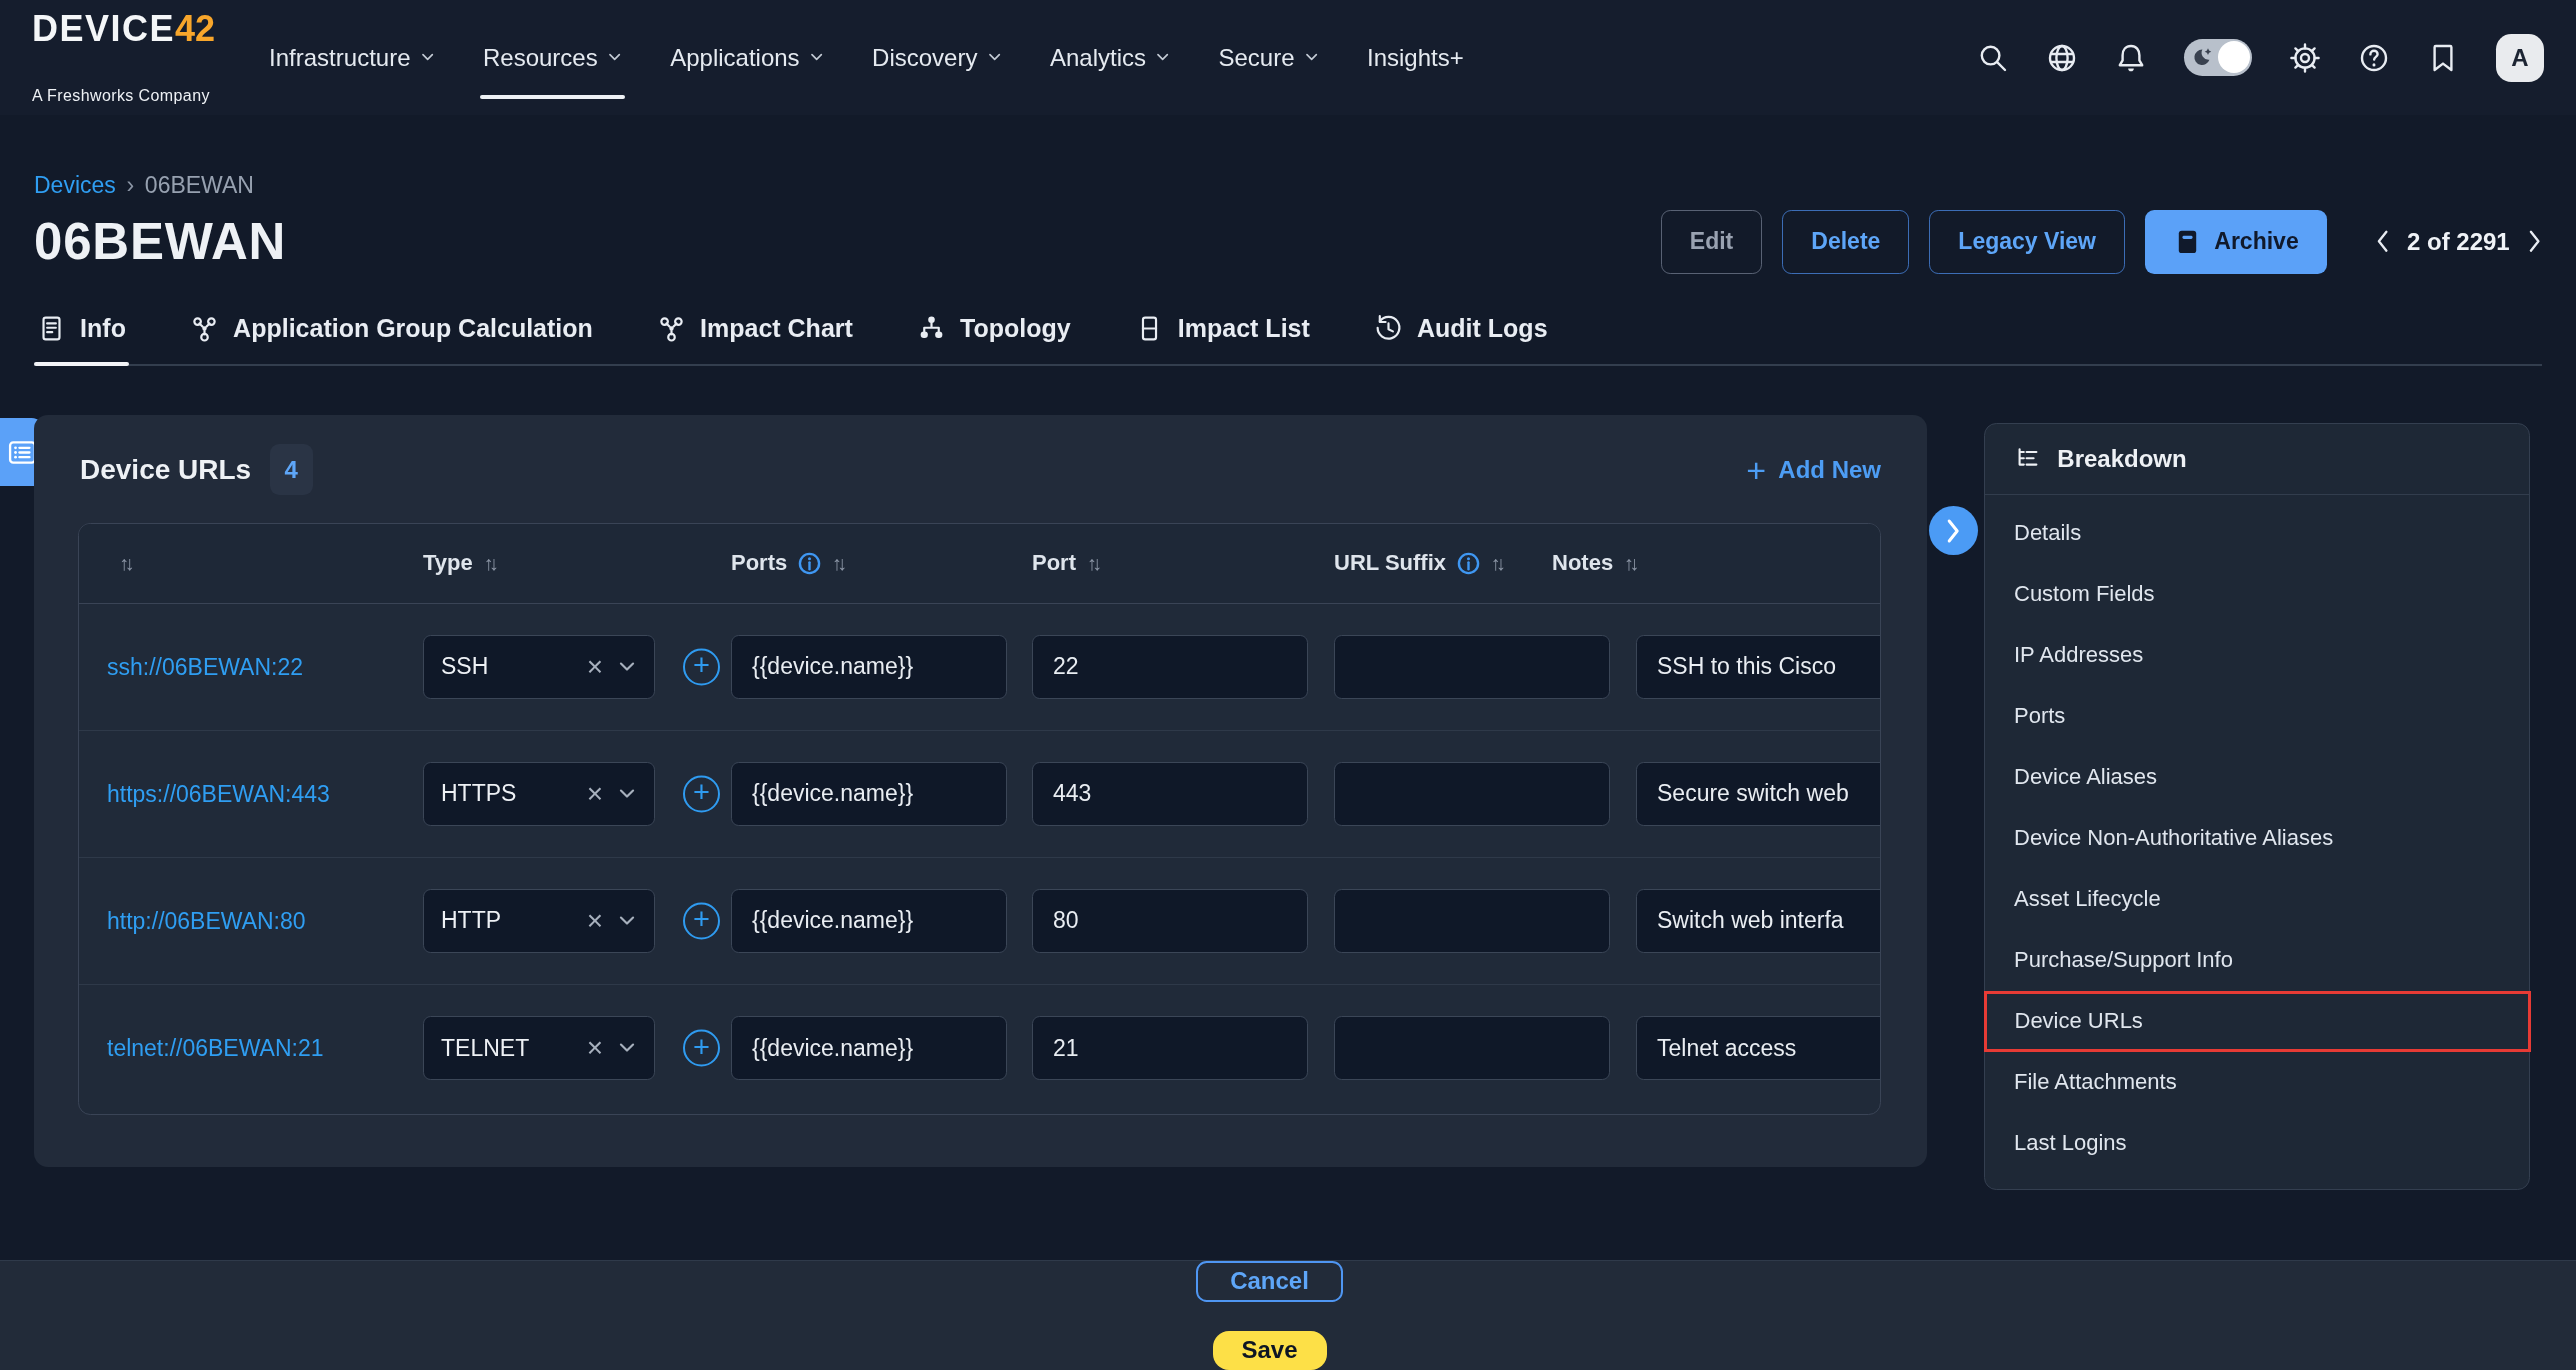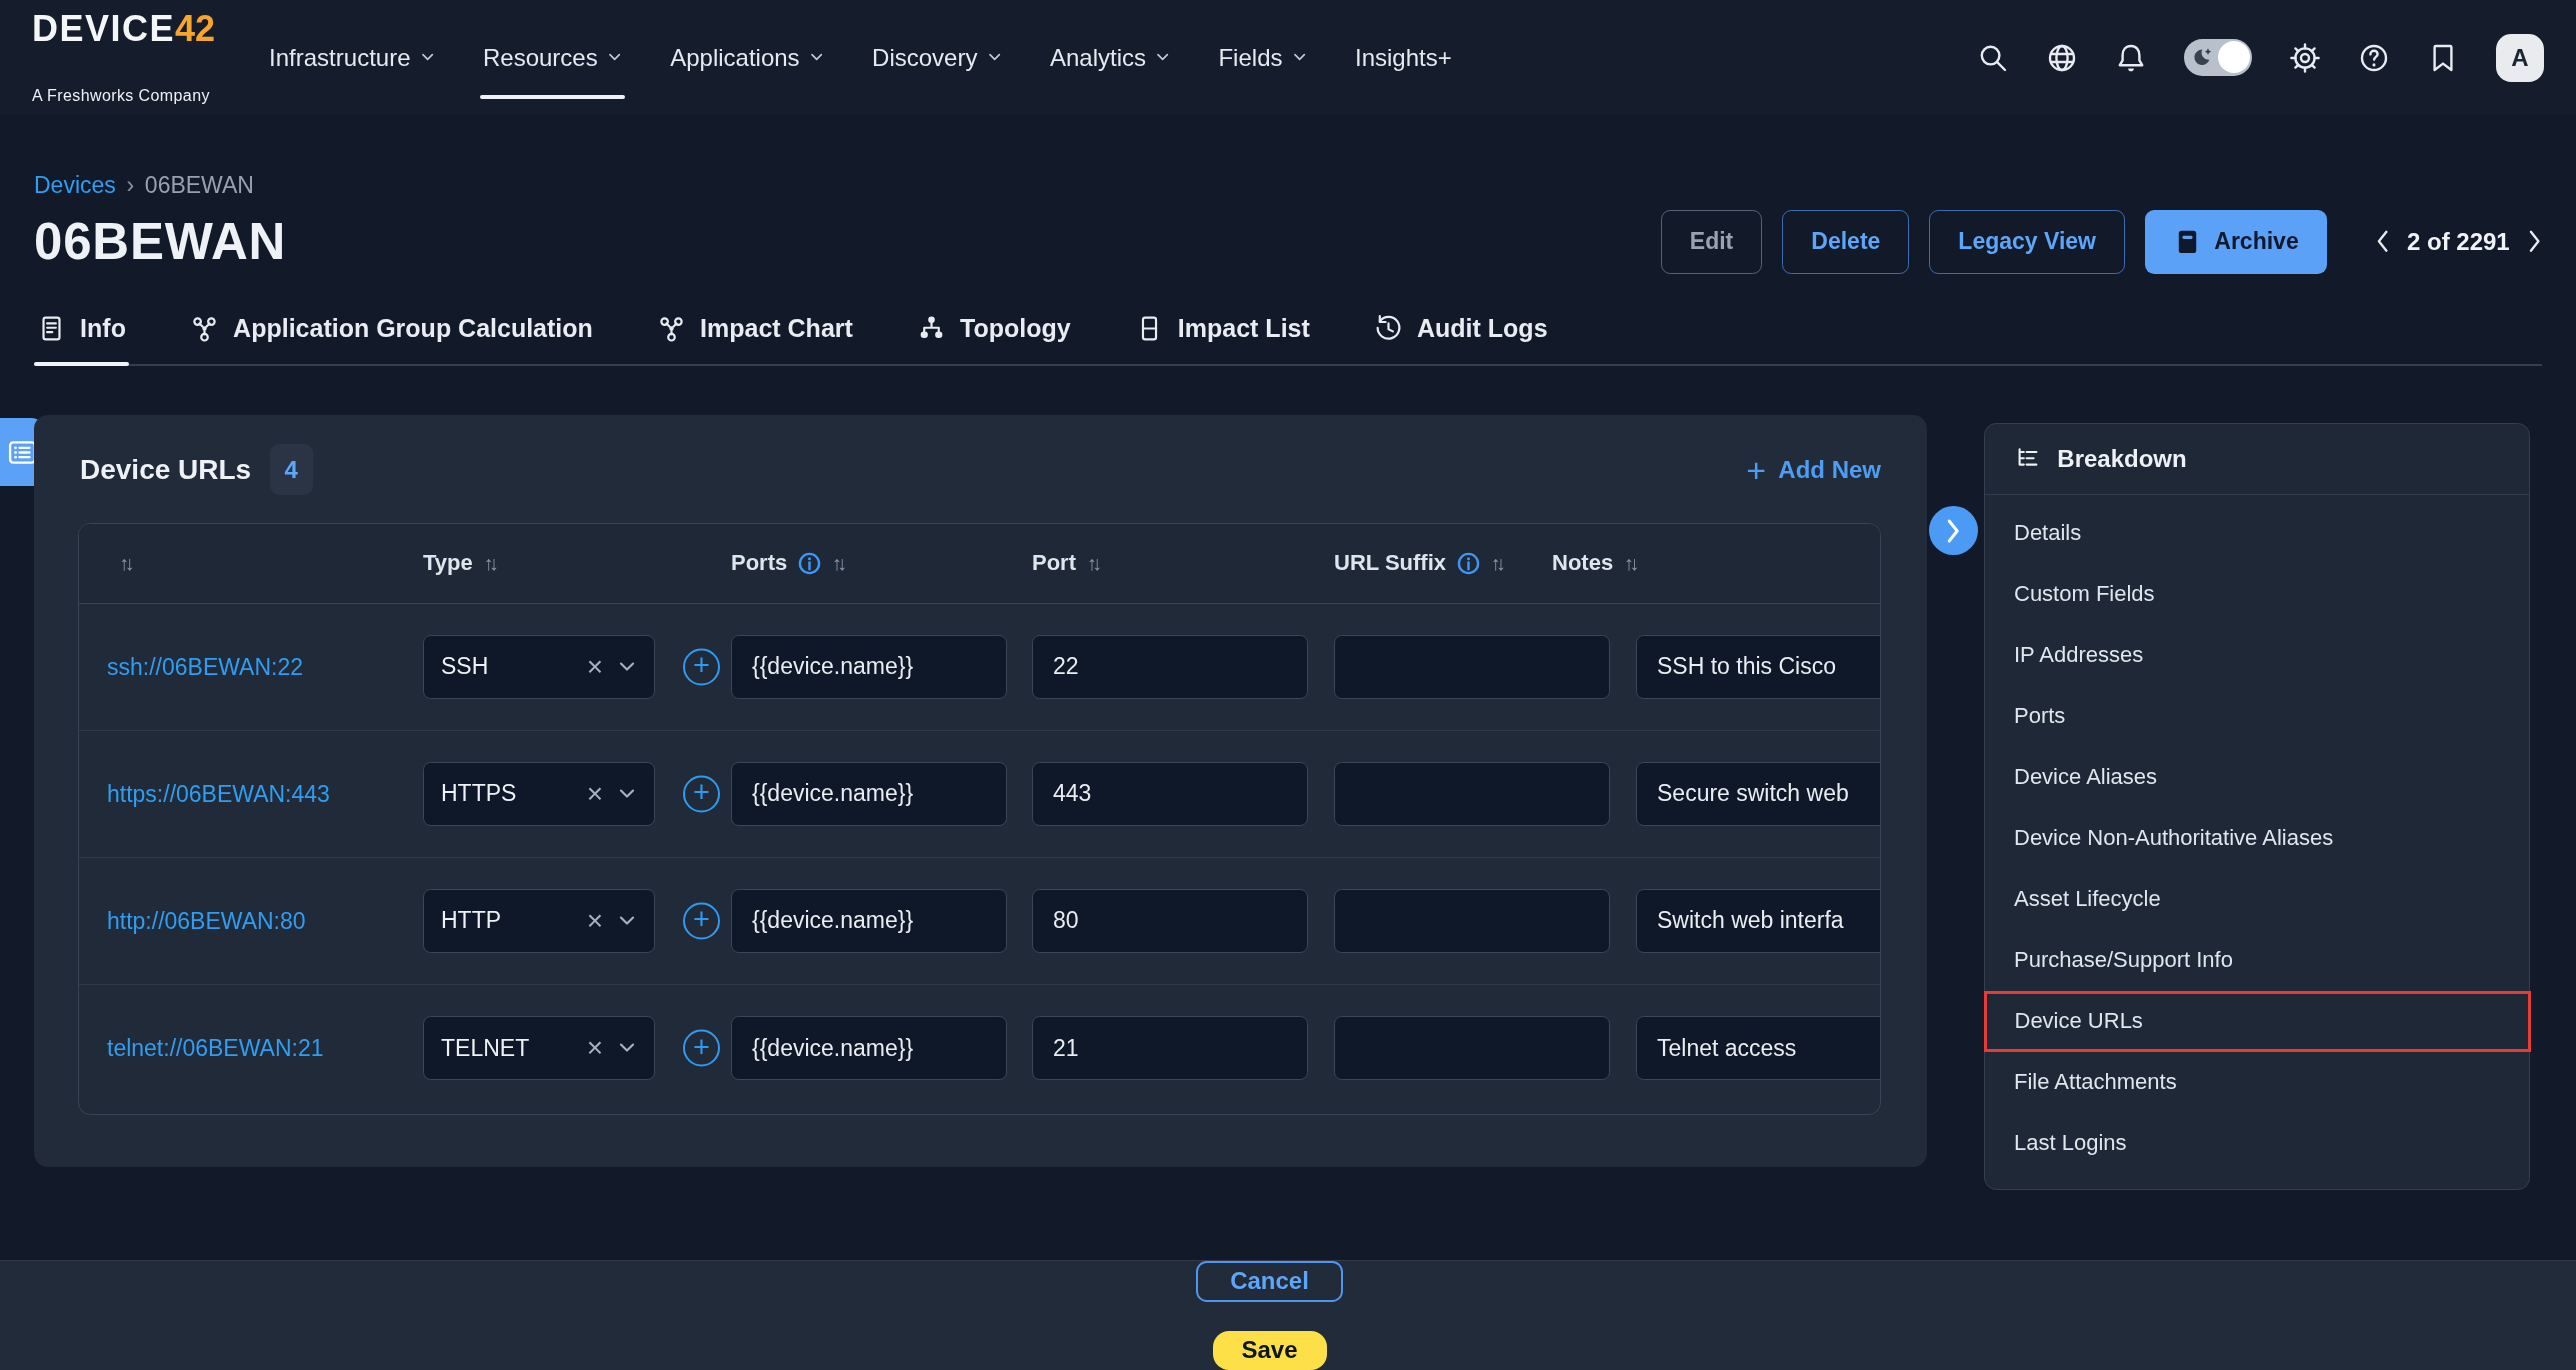--- a/index.html
+++ b/index.html
@@ -235,21 +235,21 @@
             <use href="#i-chev-down"></use>
           </svg>
         </div>
       <div class="nav-item">
           <span>Analytics</span>
           <svg class="ic ic-thin caret" viewBox="0 0 20 14" width="15.3" height="10.7">
             <use href="#i-chev-down"></use>
           </svg>
         </div>
       <div class="nav-item">
-          <span>Fields</span>
+          <span>Secure</span>
           <svg class="ic ic-thin caret" viewBox="0 0 20 14" width="15.3" height="10.7">
             <use href="#i-chev-down"></use>
           </svg>
         </div>
       <div class="nav-item">
           <span>Insights+</span>
         </div>
     </nav>
     <div class="nav-right">
       <svg class="ic nav-ic" viewBox="0 0 42 42" width="32" height="32">

